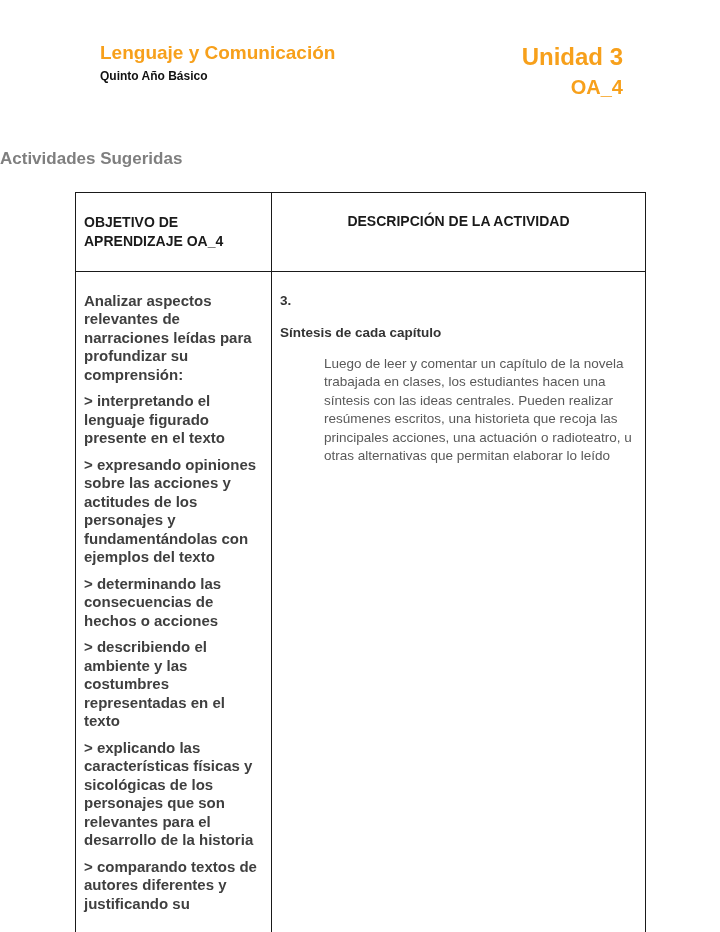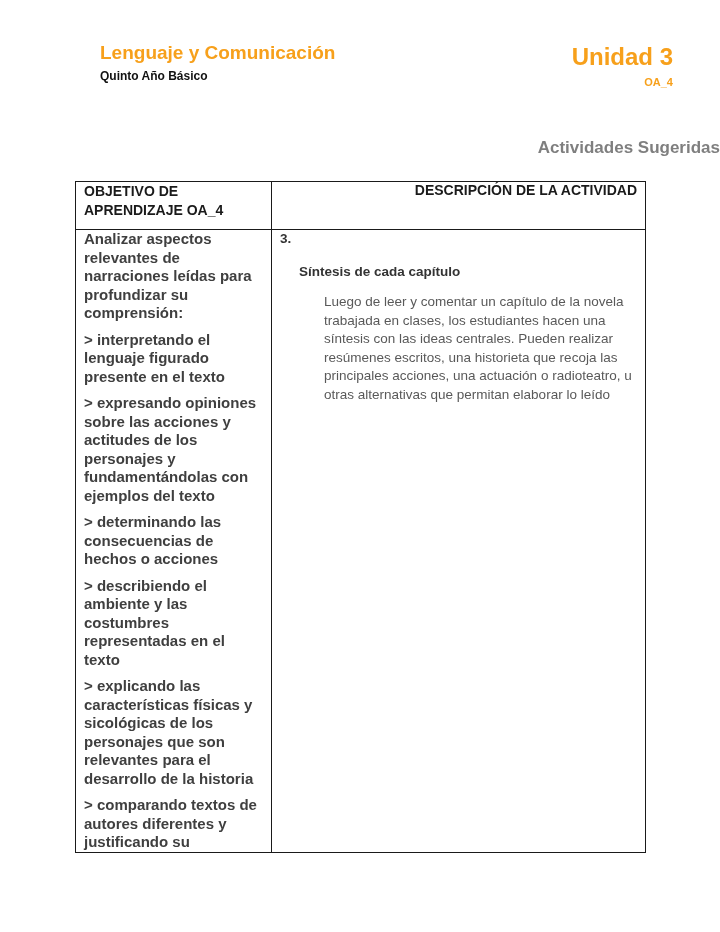--- a/index.html
+++ b/index.html
@@ -18,21 +18,21 @@
   .page{
     position:relative;
     width:720px;height:932px;
     background:#ffffff;
     overflow:hidden;
   }
   .doc-header{
     display:flex;
     justify-content:space-between;
     align-items:flex-start;
-    padding:42px 47px 0 100px;
+    padding:42px 97px 0 100px;
   }
   .course{
     font-size:19px;
     font-weight:bold;
     color:var(--accent);
     line-height:1.2;
   }
   .grade{
     font-size:12px;
     font-weight:bold;
@@ -40,54 +40,54 @@
     margin-top:4px;
   }
   .header-right{text-align:right;}
   .unit{
     font-size:24px;
     font-weight:bold;
     color:var(--accent);
     line-height:1.25;
   }
   .oa{
-    font-size:11px;
+    font-size:20px;
     font-weight:bold;
     color:var(--accent);
     margin-top:4px;
   }
   .section-title{
     margin-top:50px;
-    text-align:right;
+    text-align:left;
     font-size:17px;
     font-weight:bold;
     color:var(--muted);
   }
   .activities-table{
     margin:23px 0 0 75px;
     width:570px;
     border-collapse:collapse;
     table-layout:fixed;
   }
   .activities-table th,
   .activities-table td{
     border:1px solid #1a1a1a;
     vertical-align:top;
-    padding:0 8px;
+    padding:20px 8px;
   }
   .col-objective{width:196px;}
   .col-description{width:374px;}
   .activities-table th{
     font-size:14px;
     font-weight:bold;
     color:#1a1a1a;
     height:48px;
   }
   th.col-objective{text-align:left;line-height:1.35;}
-  th.col-description{text-align:right;}
+  th.col-description{text-align:center;}
   .objective-cell{
     height:607px;
     font-size:15px;
     font-weight:bold;
     color:var(--dark);
     line-height:18.5px;
   }
   .objective-cell p + p{margin-top:8px;}
   .activity-cell{
     font-size:13.5px;
@@ -95,21 +95,20 @@
   }
   .activity-number{
     font-weight:bold;
     color:#333333;
     margin-bottom:14px;
   }
   .activity-title{
     font-weight:bold;
     color:#333333;
     margin-bottom:12px;
-    margin-left:19px;
   }
   .activity-body{
     color:var(--body_gray);
     font-weight:normal;
     margin-left:44px;
   }
 </style>
 </head>
 <body>
 

